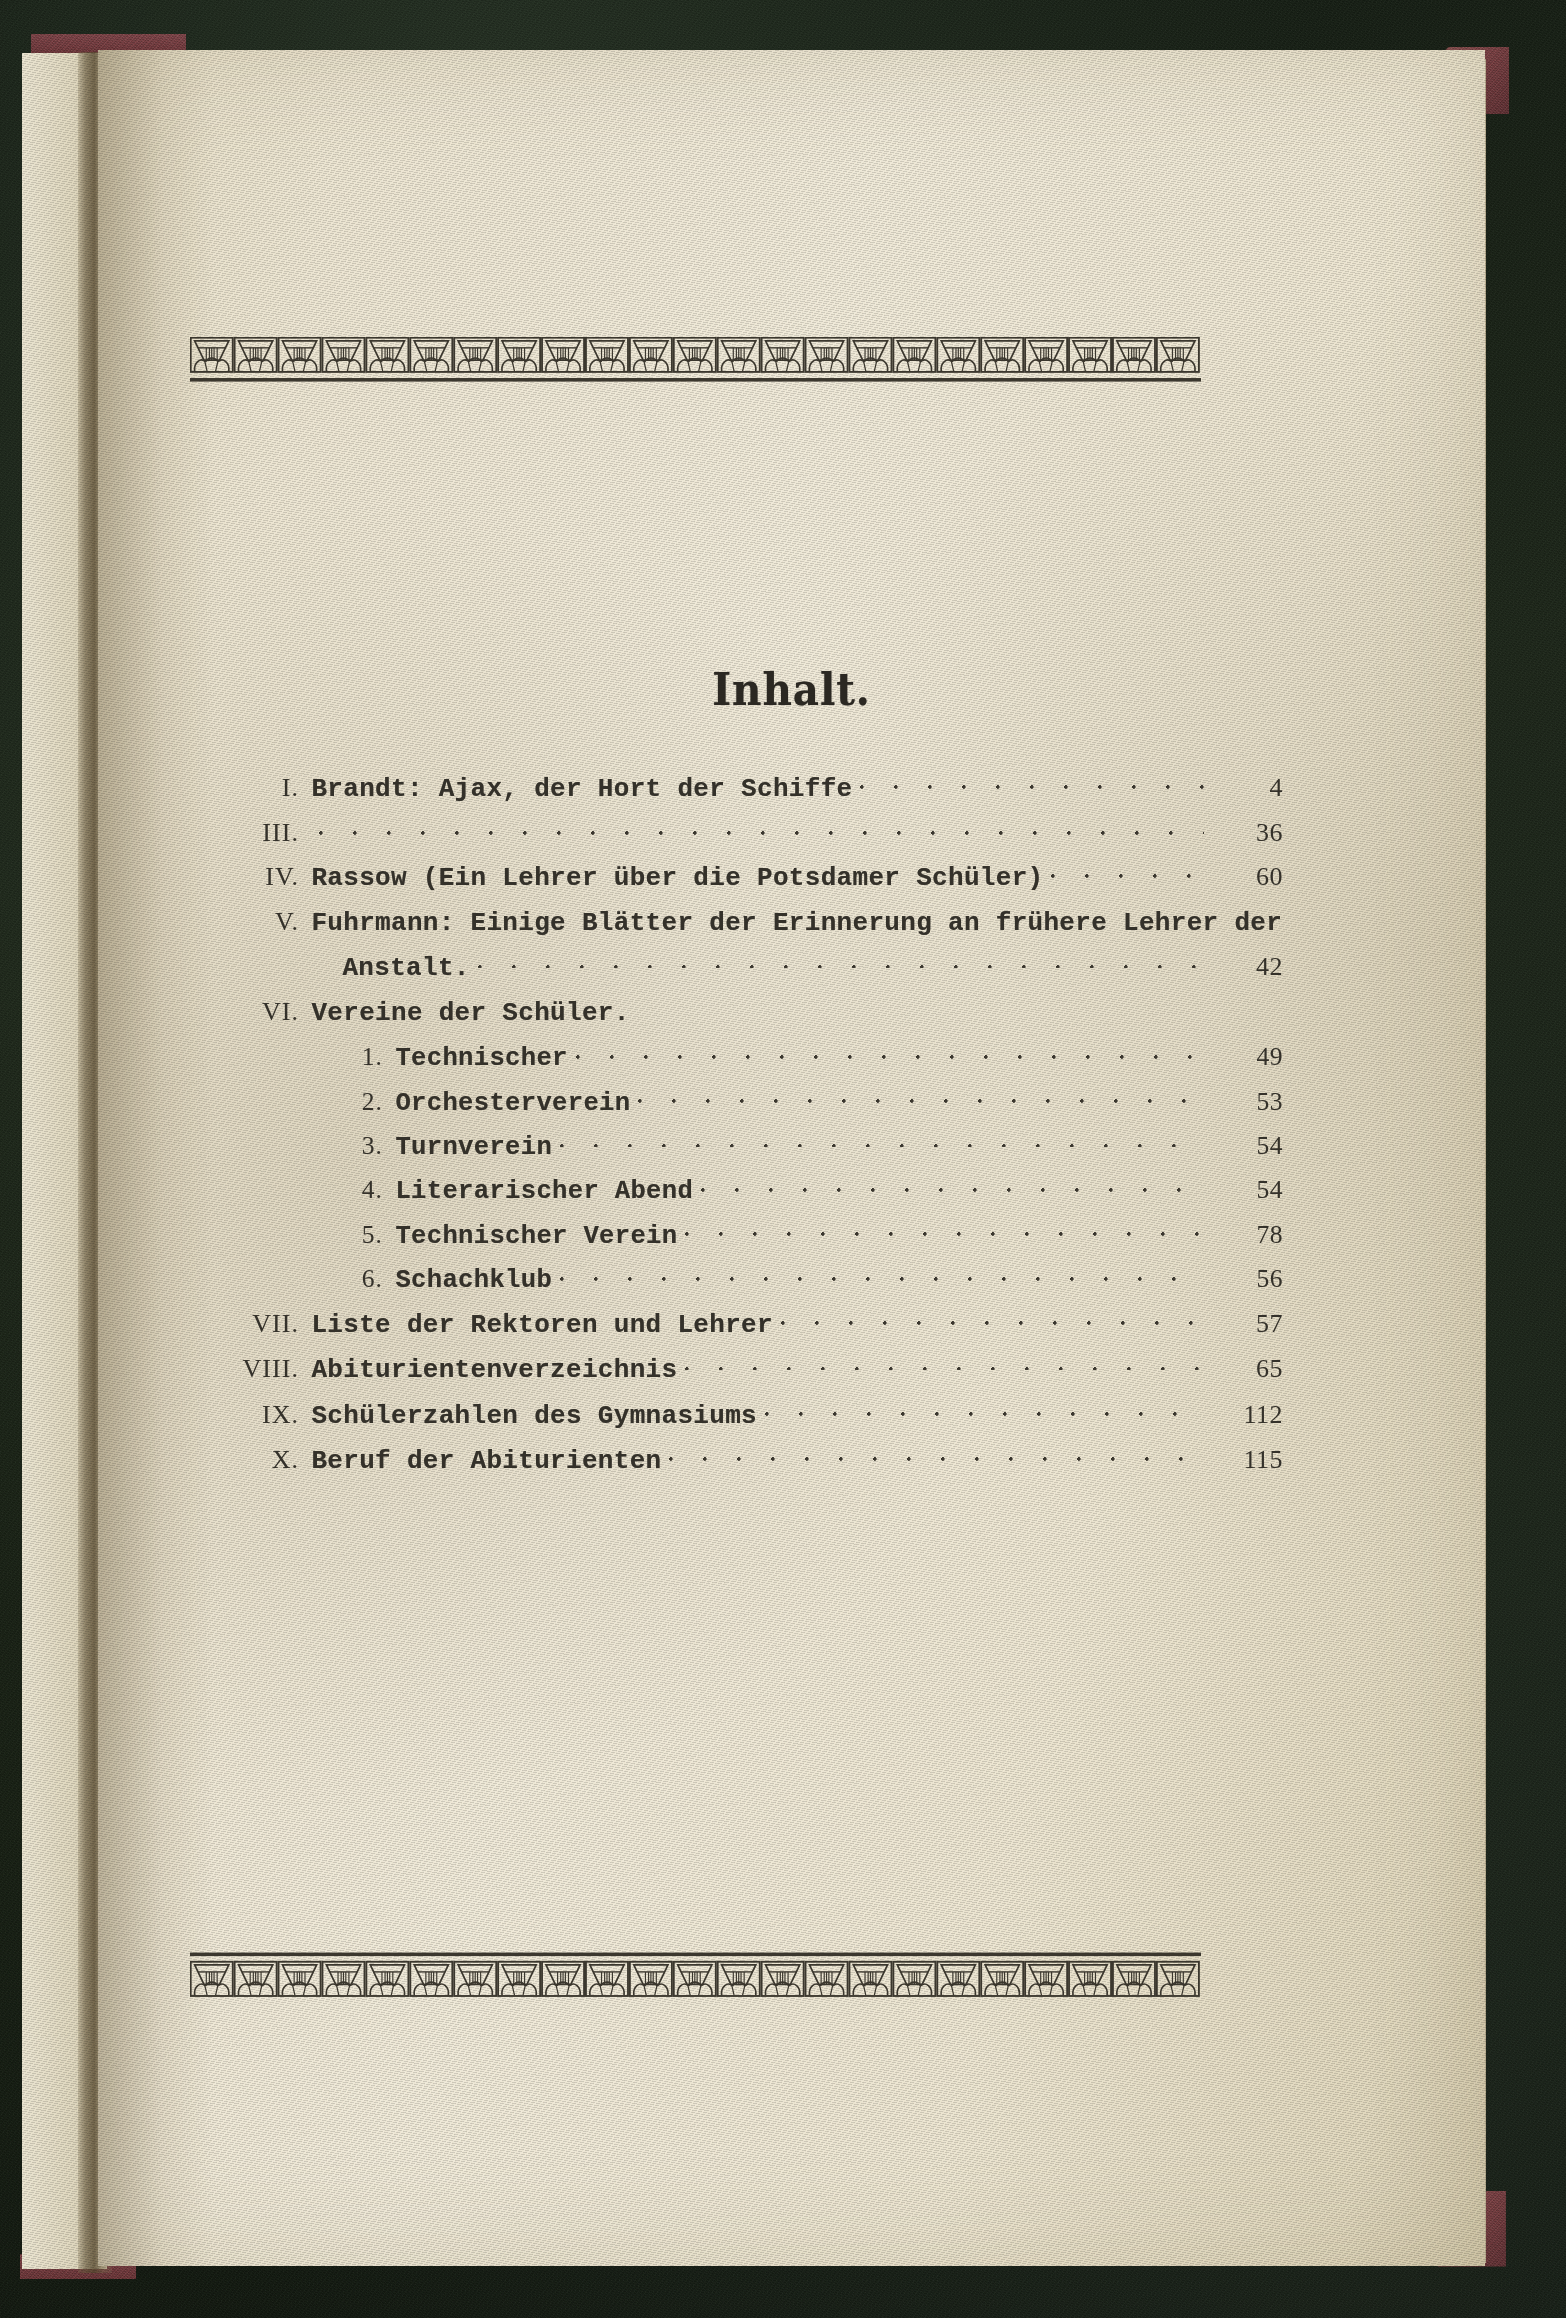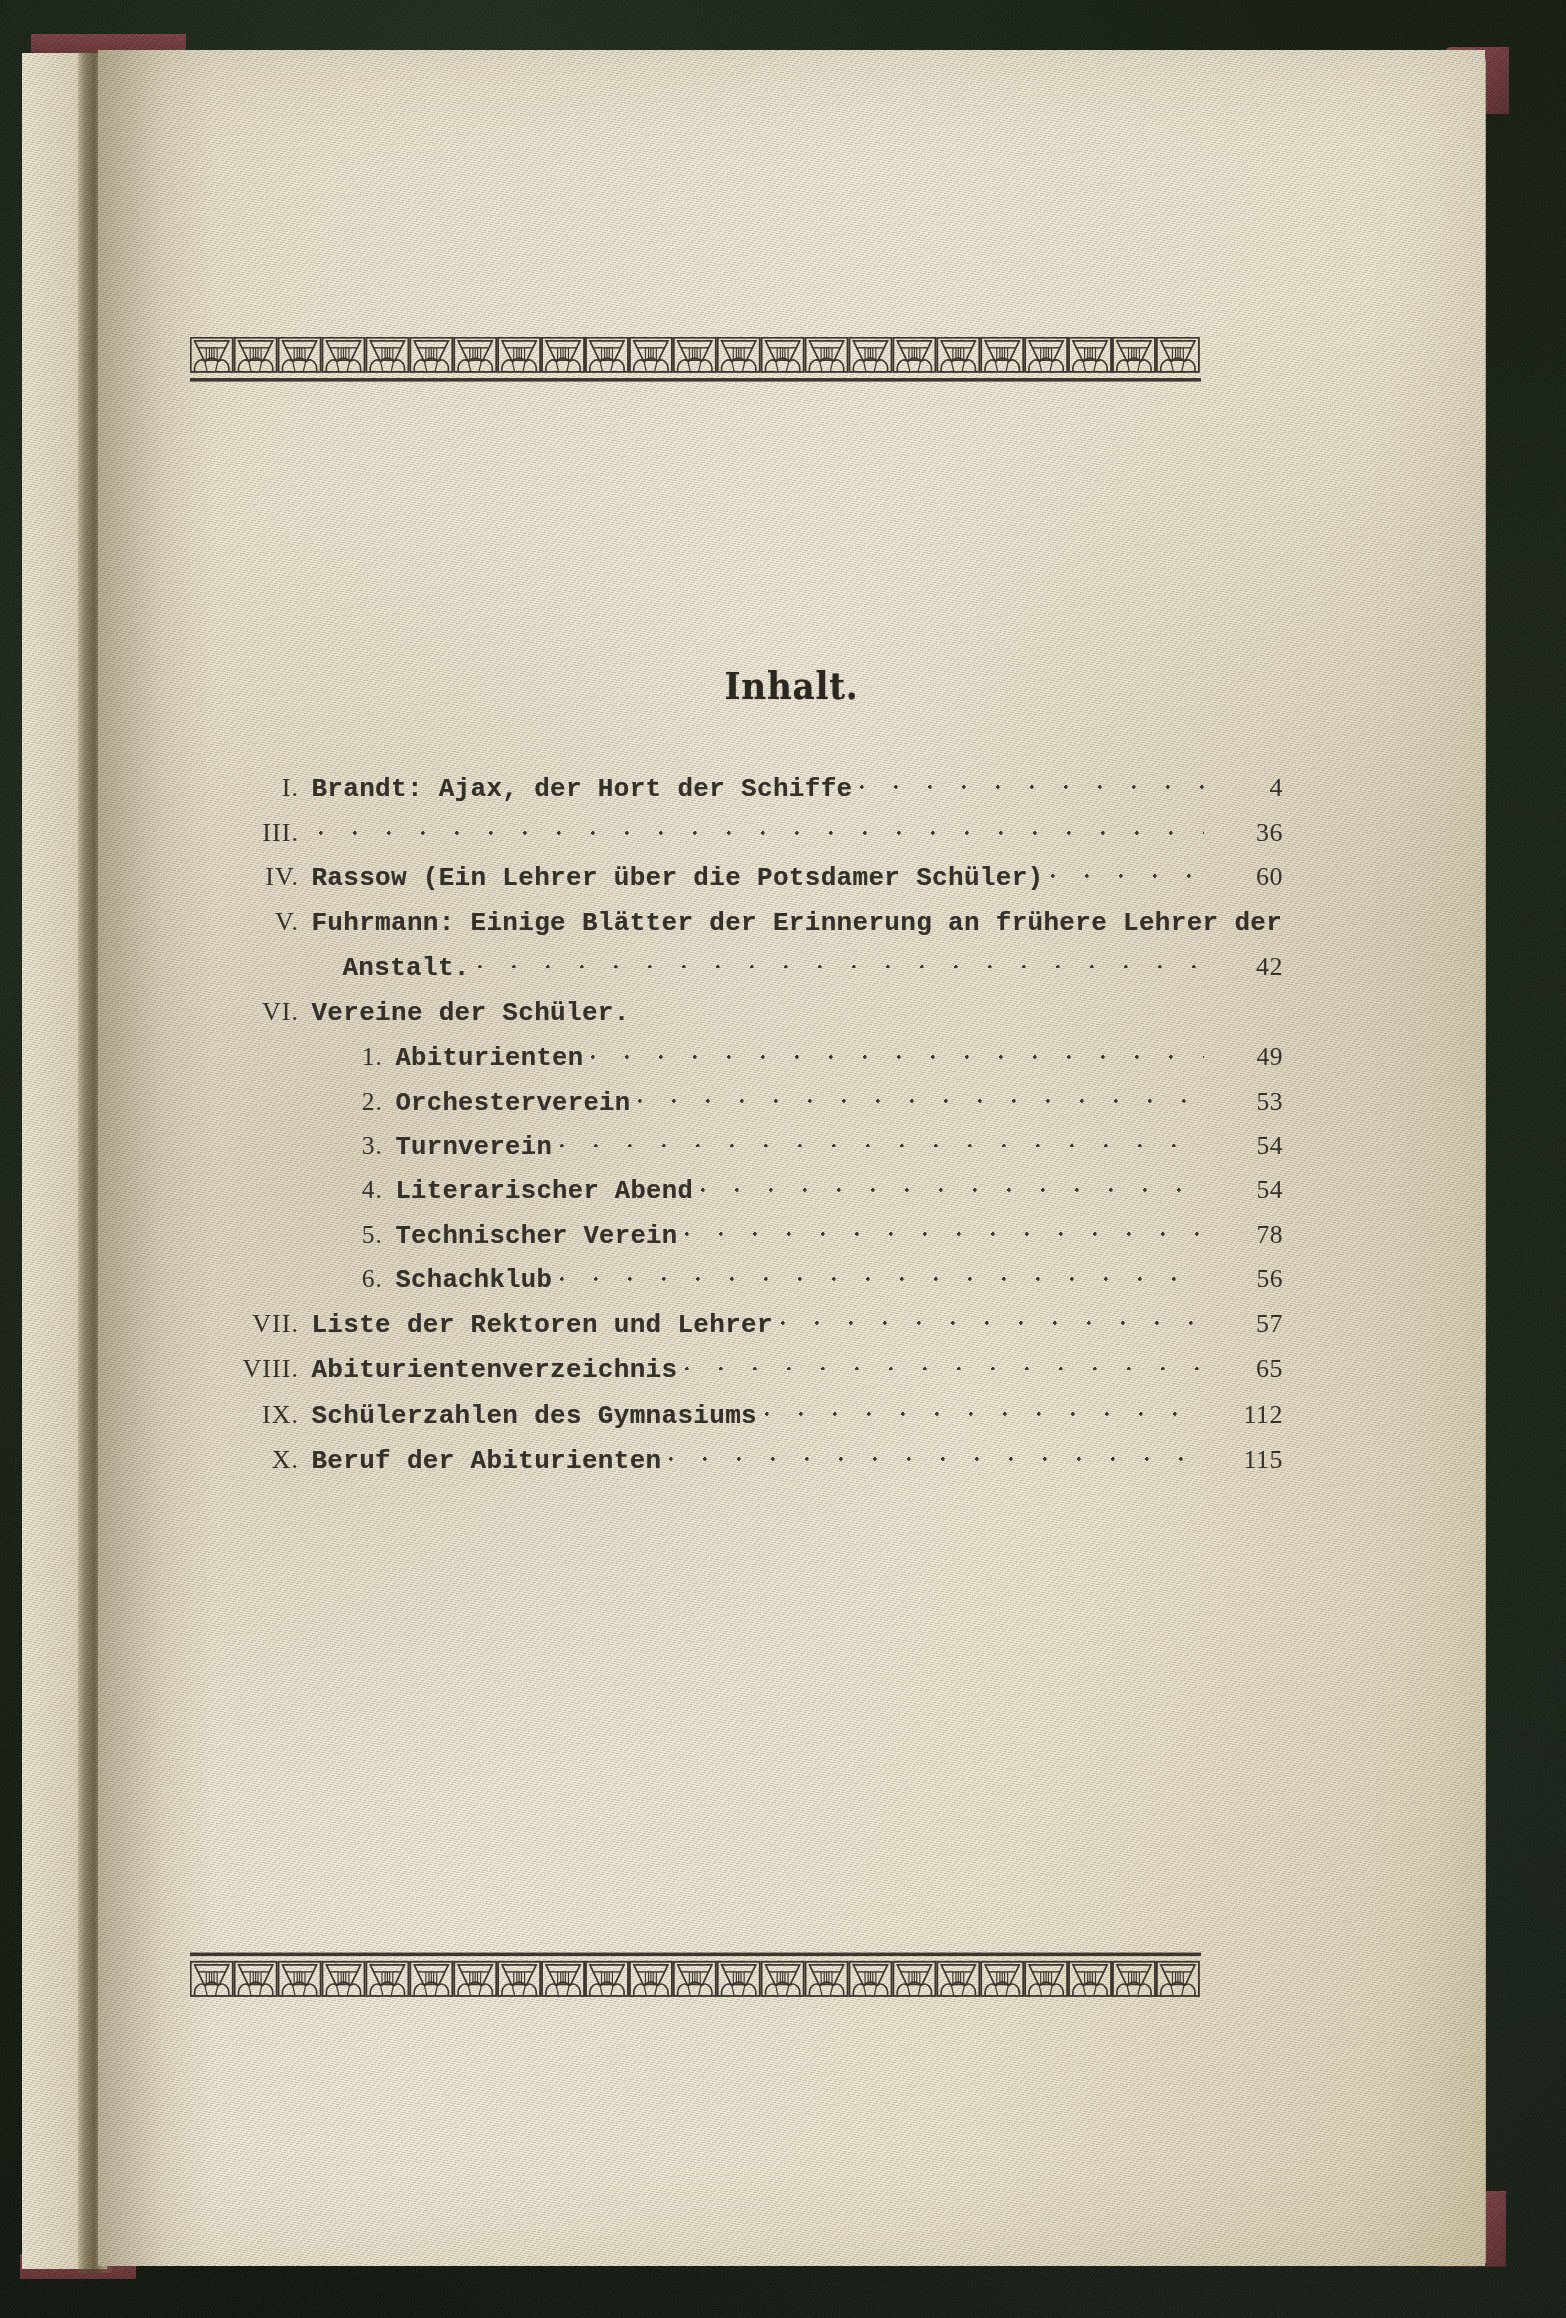--- a/index.html
+++ b/index.html
@@ -159,21 +159,21 @@
     font-weight: 700;
     font-stretch: condensed;
     letter-spacing: .012em;
   }
 
   #title {
     position: absolute;
     left: 0; right: 0;
     top: 613px;
     text-align: center;
-    font-size: 38px;
+    font-size: 45px;
     font-weight: 700;
     color: #2b2822;
     letter-spacing: .02em;
     font-family: "DejaVu Serif", serif;
     text-shadow: 0 0 0.9px rgba(43,40,34,.55);
   }
 
   #toc {
     position: absolute;
     left: 99px;
@@ -358,21 +358,21 @@
 
           <div class="entry heading">
             <span class="num">VI.</span>
             <span class="label fraktur">Vereine der Schüler.</span>
             <span class="leader"></span>
             <span class="page"></span>
           </div>
 
           <div class="entry sub">
             <span class="num">1.</span>
-            <span class="label fraktur">Abiturienten</span>
+            <span class="label fraktur">Technischer</span>
             <span class="leader"></span>
             <span class="page">49</span>
           </div>
 
           <div class="entry sub">
             <span class="num">2.</span>
             <span class="label fraktur">Orchesterverein</span>
             <span class="leader"></span>
             <span class="page">53</span>
           </div>

